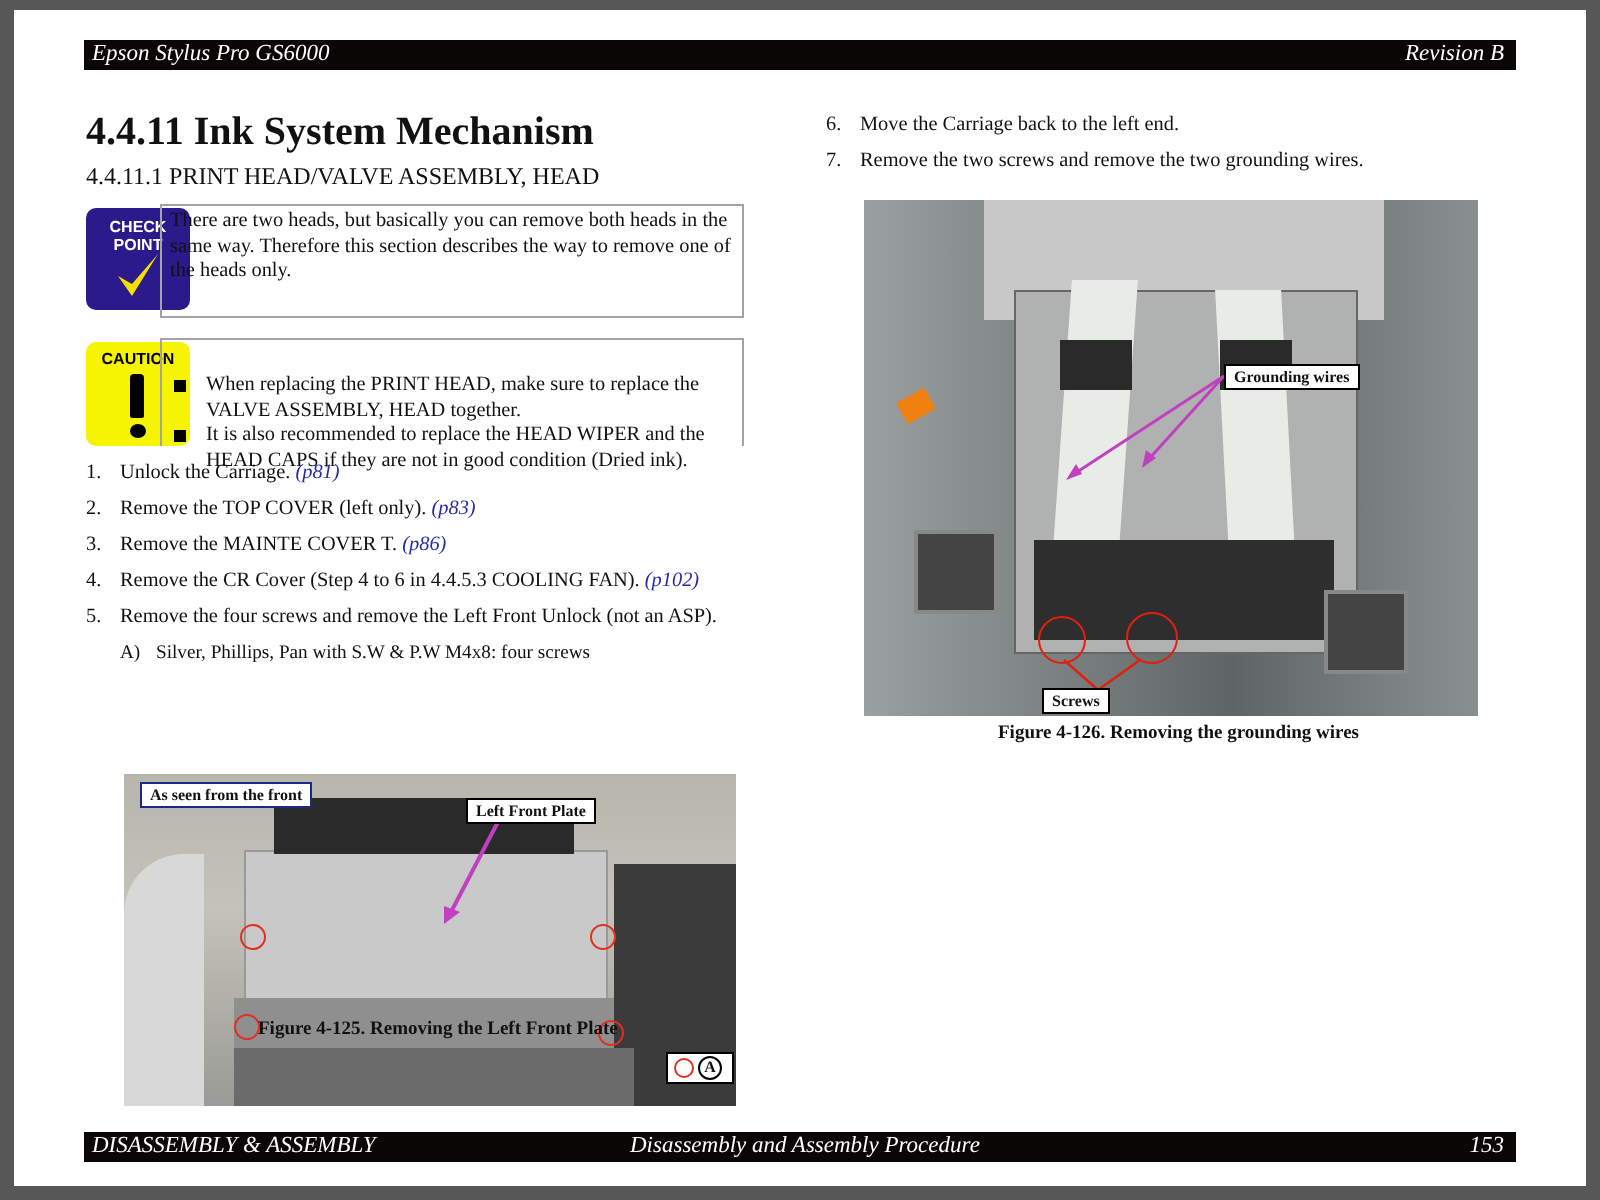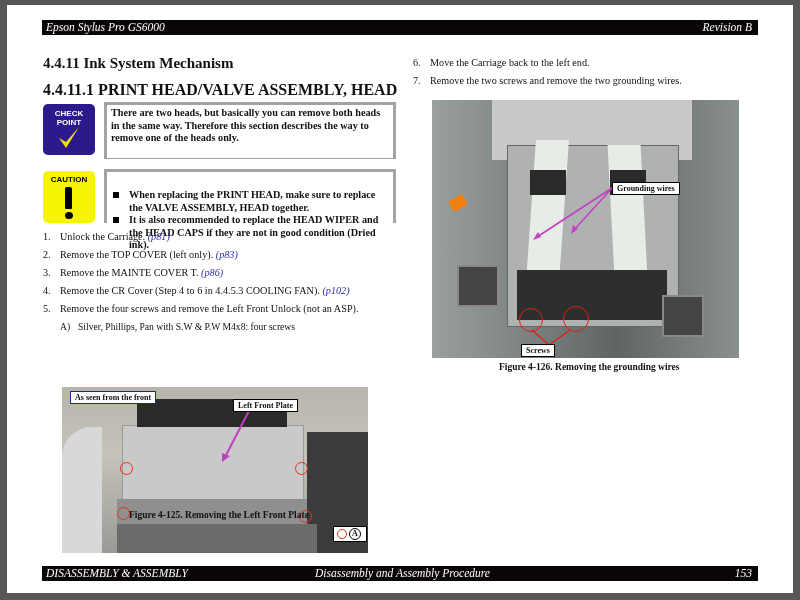--- a/index.html
+++ b/index.html
@@ -2,31 +2,31 @@
 <html><head>
 <meta charset="utf-8">
 <style>
   html, body { margin:0; padding:0; }
   body { width:800px; height:600px; background:#575757; position:relative; overflow:hidden; font-family:"Liberation Serif", serif; color:#111; }
   .page { position:absolute; left:7px; top:5px; width:786px; height:588px; background:#fff; }
   .bar { position:absolute; left:42px; width:716px; height:15px; background:#0a0606; color:#fff; font-style:italic; font-size:11.5px; line-height:15px; }
   .bar span { position:absolute; top:0; white-space:nowrap; }
   .hdr { top:20px; }
   .ftr { top:566px; }
-  .h1 { position:absolute; left:43px; top:55px; font-size:15px; font-weight:bold; letter-spacing:0; }
-  .h2 { position:absolute; left:43px; top:81px; font-size:16px; font-weight:bold; }
+  .h1 { position:absolute; left:43px; top:55px; font-size:20px; font-weight:bold; letter-spacing:0; }
+  .h2 { position:absolute; left:43px; top:81px; font-size:12px; font-weight:normal; }
   .note-icon { position:absolute; width:52px; border-radius:5px; }
   .chk { left:43px; top:104px; height:51px; background:#2a1a8c; }
   .chk .t { position:absolute; top:5px; width:100%; text-align:center; color:#fff; font-family:"Liberation Sans", sans-serif; font-weight:bold; font-size:8px; line-height:9px; }
   .chk svg { position:absolute; left:15px; top:22px; }
   .cau { left:43px; top:171px; height:52px; background:#f6f400; }
   .cau .t { position:absolute; top:4px; width:100%; text-align:center; color:#000; font-family:"Liberation Sans", sans-serif; font-weight:bold; font-size:8px; }
   .cau .bang { position:absolute; left:22px; top:16px; width:7px; height:22px; background:#000; border-radius:2px 2px 1px 1px; }
   .cau .dot { position:absolute; left:21.5px; top:41px; width:8px; height:7px; background:#000; border-radius:50%; }
-  .note-box { position:absolute; left:104px; border:3px solid #a3a3a3; font-weight:bold; font-size:10.2px; line-height:12.5px; }
+  .note-box { position:absolute; left:80px; border:1px solid #a3a3a3; font-weight:normal; font-size:10.2px; line-height:12.5px; }
   .nb1 { top:102px; width:292px; height:57px; padding:2px 4px; box-sizing:border-box; border-bottom-width:1px; }
   .nb2 { top:169px; width:292px; height:54px; padding:17px 4px 0 4px; box-sizing:border-box; border-bottom:none; }
   .nb2 ul { margin:0; padding:0; list-style:none; }
   .nb2 li { position:relative; padding-left:18px; }
   .nb2 li::before { content:""; position:absolute; left:2px; top:3px; width:6px; height:6px; background:#000; }
   .steps { position:absolute; left:43px; top:231px; font-size:10.2px; }
   .step { position:absolute; white-space:nowrap; }
   .step .n { position:absolute; left:0; }
   .step .tx { position:absolute; left:17px; }
   .link { color:#2a2aa8; font-style:italic; }

